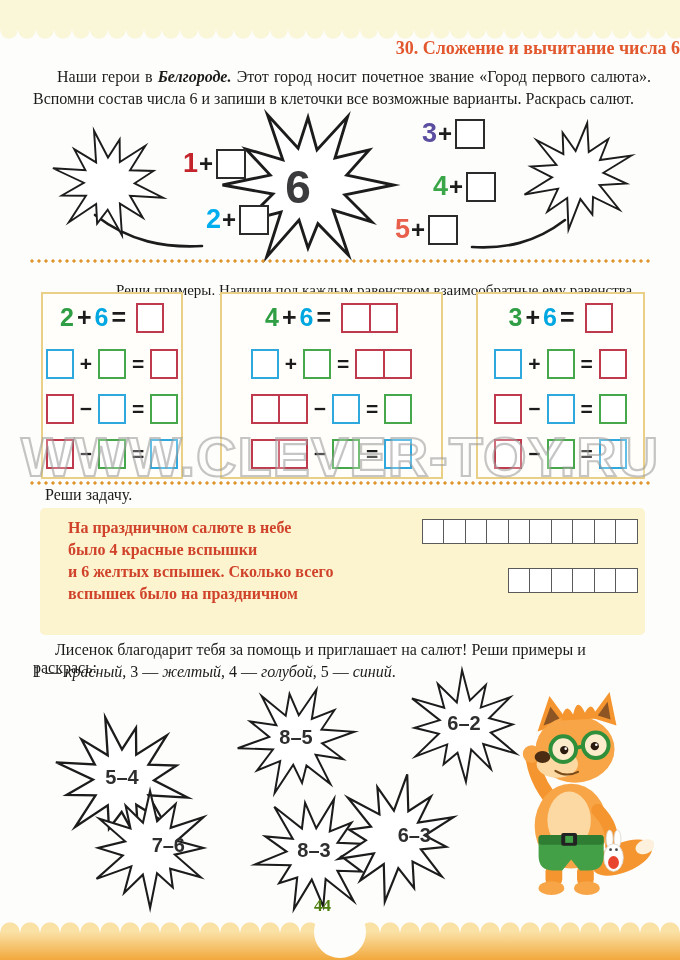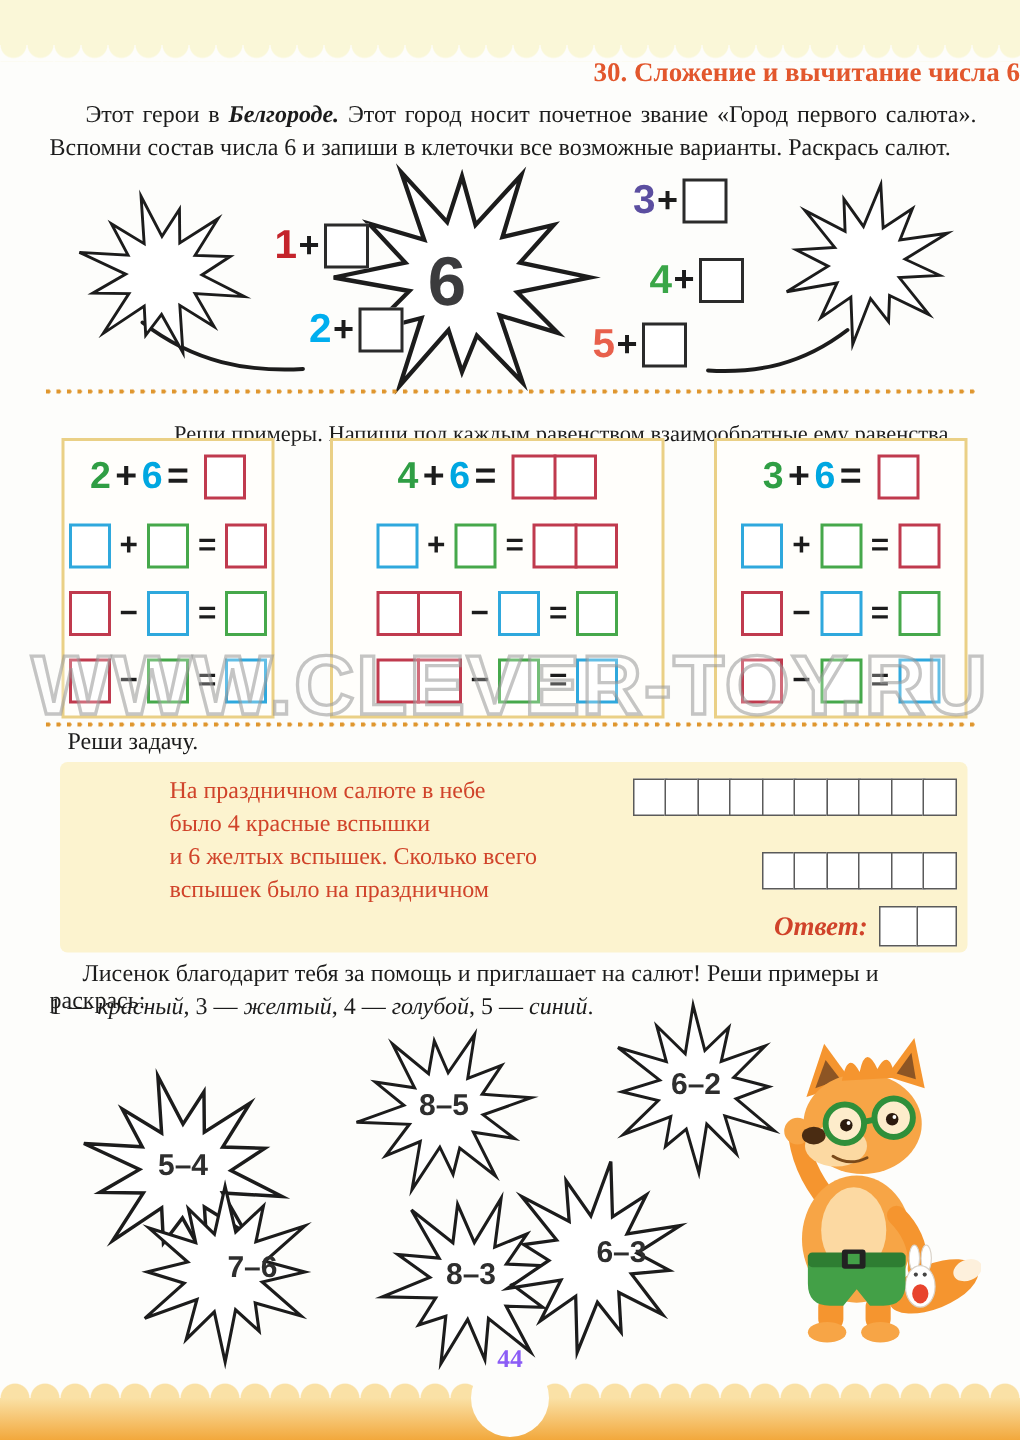--- a/index.html
+++ b/index.html
@@ -10,22 +10,22 @@
   .band-top::after{content:"";position:absolute;top:30px;left:0;right:0;height:11px;
     background-image:radial-gradient(circle 9px at 9px 0px,#faf7d8 8.2px,rgba(0,0,0,0) 9px);
     background-size:18px 11px;background-repeat:repeat-x;}
   .band-bottom{position:absolute;bottom:0;left:0;right:0;height:28px;
     background:linear-gradient(#fae1a6,#f2a83c);}
   .band-bottom::before{content:"";position:absolute;top:-12px;left:0;right:0;height:12px;
     background-image:radial-gradient(circle 10px at 10px 12px,#fae1a6 9.2px,rgba(0,0,0,0) 10px);
     background-size:20px 12px;background-repeat:repeat-x;}
   .page-circle{position:absolute;left:314px;top:906px;width:52px;height:52px;border-radius:50%;
     background:#fdfdfb;z-index:3;}
-  .page-num{position:absolute;left:314px;top:896px;width:52px;text-align:center;z-index:4;
-    font:bold 17px "Liberation Serif",serif;color:#8b5cf6;}
+  .page-num{position:absolute;left:314px;top:896px;width:52px;z-index:4;
+    font:bold 17px "Liberation Serif",serif;color:#4d7c0f;}
   
   .title{position:absolute;top:38px;left:0;right:0;margin:0;text-align:right;
     font:bold 18px "Liberation Serif",serif;color:#e2572d;}
   .intro{position:absolute;top:66px;left:33px;right:29px;margin:0;
     font-size:16px;line-height:21.5px;text-align:justify;text-indent:24px;}
   
   .fireworks{position:absolute;top:112px;left:0;right:0;height:150px;}
   .fw-svg,.stars-svg{position:absolute;left:0;top:0;width:100%;height:100%;overflow:visible;}
   .big-num{position:absolute;left:268px;top:48px;width:60px;text-align:center;
     font:bold 46px "Liberation Sans",sans-serif;color:#3b3b3d;}
@@ -62,21 +62,21 @@
   
   .watermark{position:absolute;top:424px;left:0;width:680px;text-align:center;z-index:5;
     font:bold 56px "Liberation Sans",sans-serif;letter-spacing:1px;
     color:rgba(255,255,255,0.25);-webkit-text-stroke:2.2px rgba(150,150,150,0.55);
     pointer-events:none;}
   
   .task-label{position:absolute;top:486px;left:45px;margin:0;font-size:16px;}
   .task-panel{position:absolute;top:508px;left:40px;width:605px;height:127px;
     background:#fcf3cf;border-radius:5px;}
   .task-text{position:absolute;left:28px;top:9px;color:#d0432a;
-    font-weight:normal;font-size:16px;line-height:22px;margin-left:45px;}
+    font-weight:bold;font-size:16px;line-height:22px;}
   .grid{display:flex;}
   .cell{width:23px;height:25px;background:#fff;border:1.5px solid #5a5a5a;box-sizing:border-box;}
   .cell + .cell{margin-left:-1.5px;}
   .cell.big{width:27px;height:27px;}
   .g1{position:absolute;right:7px;top:11px;}
   .g2{position:absolute;right:7px;top:60px;}
   .answer-row{position:absolute;right:7px;top:96px;display:flex;align-items:center;gap:7px;}
   .answer-label{font:bold italic 18px "Liberation Serif",serif;color:#d0432a;}
   
   .final1{position:absolute;top:641px;left:33px;right:29px;margin:0;font-size:16px;
@@ -93,21 +93,21 @@
 </style>
 </head>
 <body>
 
 <div class="page">
 
   <div class="band-top"></div>
 
   <h1 class="title">30. Сложение и вычитание числа 6</h1>
 
-  <p class="intro"><span>Этот герои в </span><b><i>Белгороде.</i></b><span> Этот город носит почетное звание «Город первого салюта». Вспомни состав числа 6 и запиши в клеточки все возможные варианты. Раскрась салют.</span></p>
+  <p class="intro"><span>Наши герои в </span><b><i>Белгороде.</i></b><span> Этот город носит почетное звание «Город первого салюта». Вспомни состав числа 6 и запиши в клеточки все возможные варианты. Раскрась салют.</span></p>
 
   <div class="fireworks">
     <svg class="fw-svg" viewBox="0 0 680 150">
       <defs>
         <polygon id="star" class="star-shape" points="195,100 141,111 171,141 128,128 145,178 111,143 100,170 90,139 54,180 70,130 31,140 61,110 5,100 58,89 31,60 72,72 55,22 89,59 100,25 110,61 144,24 130,70 168,61 143,89"></polygon>
       </defs>
       <path class="tail" d="M 95 103 C 130 130, 165 136, 202 134"></path>
       <path class="tail" d="M 565 108 C 535 131, 505 137, 472 135"></path>
       <use href="#star" transform="translate(108,71) rotate(15) scale(0.60) translate(-100,-100)"></use>
       <use href="#star" transform="translate(308,73) scale(0.90) translate(-100,-100)"></use>
@@ -271,27 +271,20 @@
         <span class="cell"></span>
       </div>
     <div class="grid g2">
         <span class="cell"></span>
         <span class="cell"></span>
         <span class="cell"></span>
         <span class="cell"></span>
         <span class="cell"></span>
         <span class="cell"></span>
       </div>
-    <div class="answer-row">
-      <span class="answer-label">Ответ:</span>
-      <span class="grid ga">
-          <span class="cell big"></span>
-          <span class="cell big"></span>
-        </span>
-    </div>
   </div>
 
   <p class="final1">Лисенок благодарит тебя за помощь и приглашает на салют! Реши примеры и раскрась:</p>
   <p class="final2"><span><span>1 — </span><i>красный</i><span>, </span></span><span><span>3 — </span><i>желтый</i><span>, </span></span><span><span>4 — </span><i>голубой</i><span>, </span></span><span><span>5 — </span><i>синий</i><span>.</span></span></p>
 
   <div class="stars-area">
     <svg class="stars-svg" viewBox="0 0 680 250">
       <use href="#star" transform="translate(122,106) rotate(15) scale(0.72) translate(-100,-100)"></use>
       <use href="#star" transform="translate(296,66) rotate(-8) scale(0.62) translate(-100,-100)"></use>
       <use href="#star" transform="translate(464,52) rotate(28) scale(0.62) translate(-100,-100)"></use>

